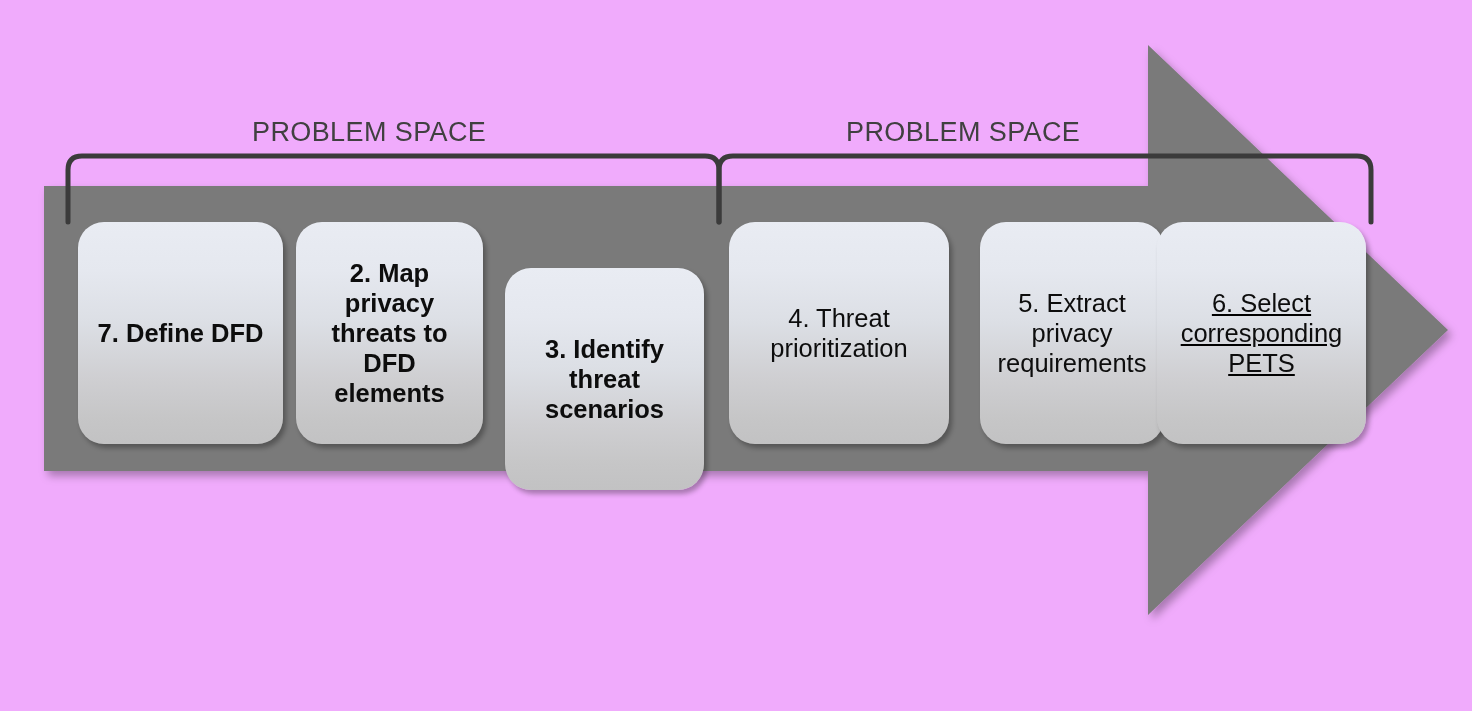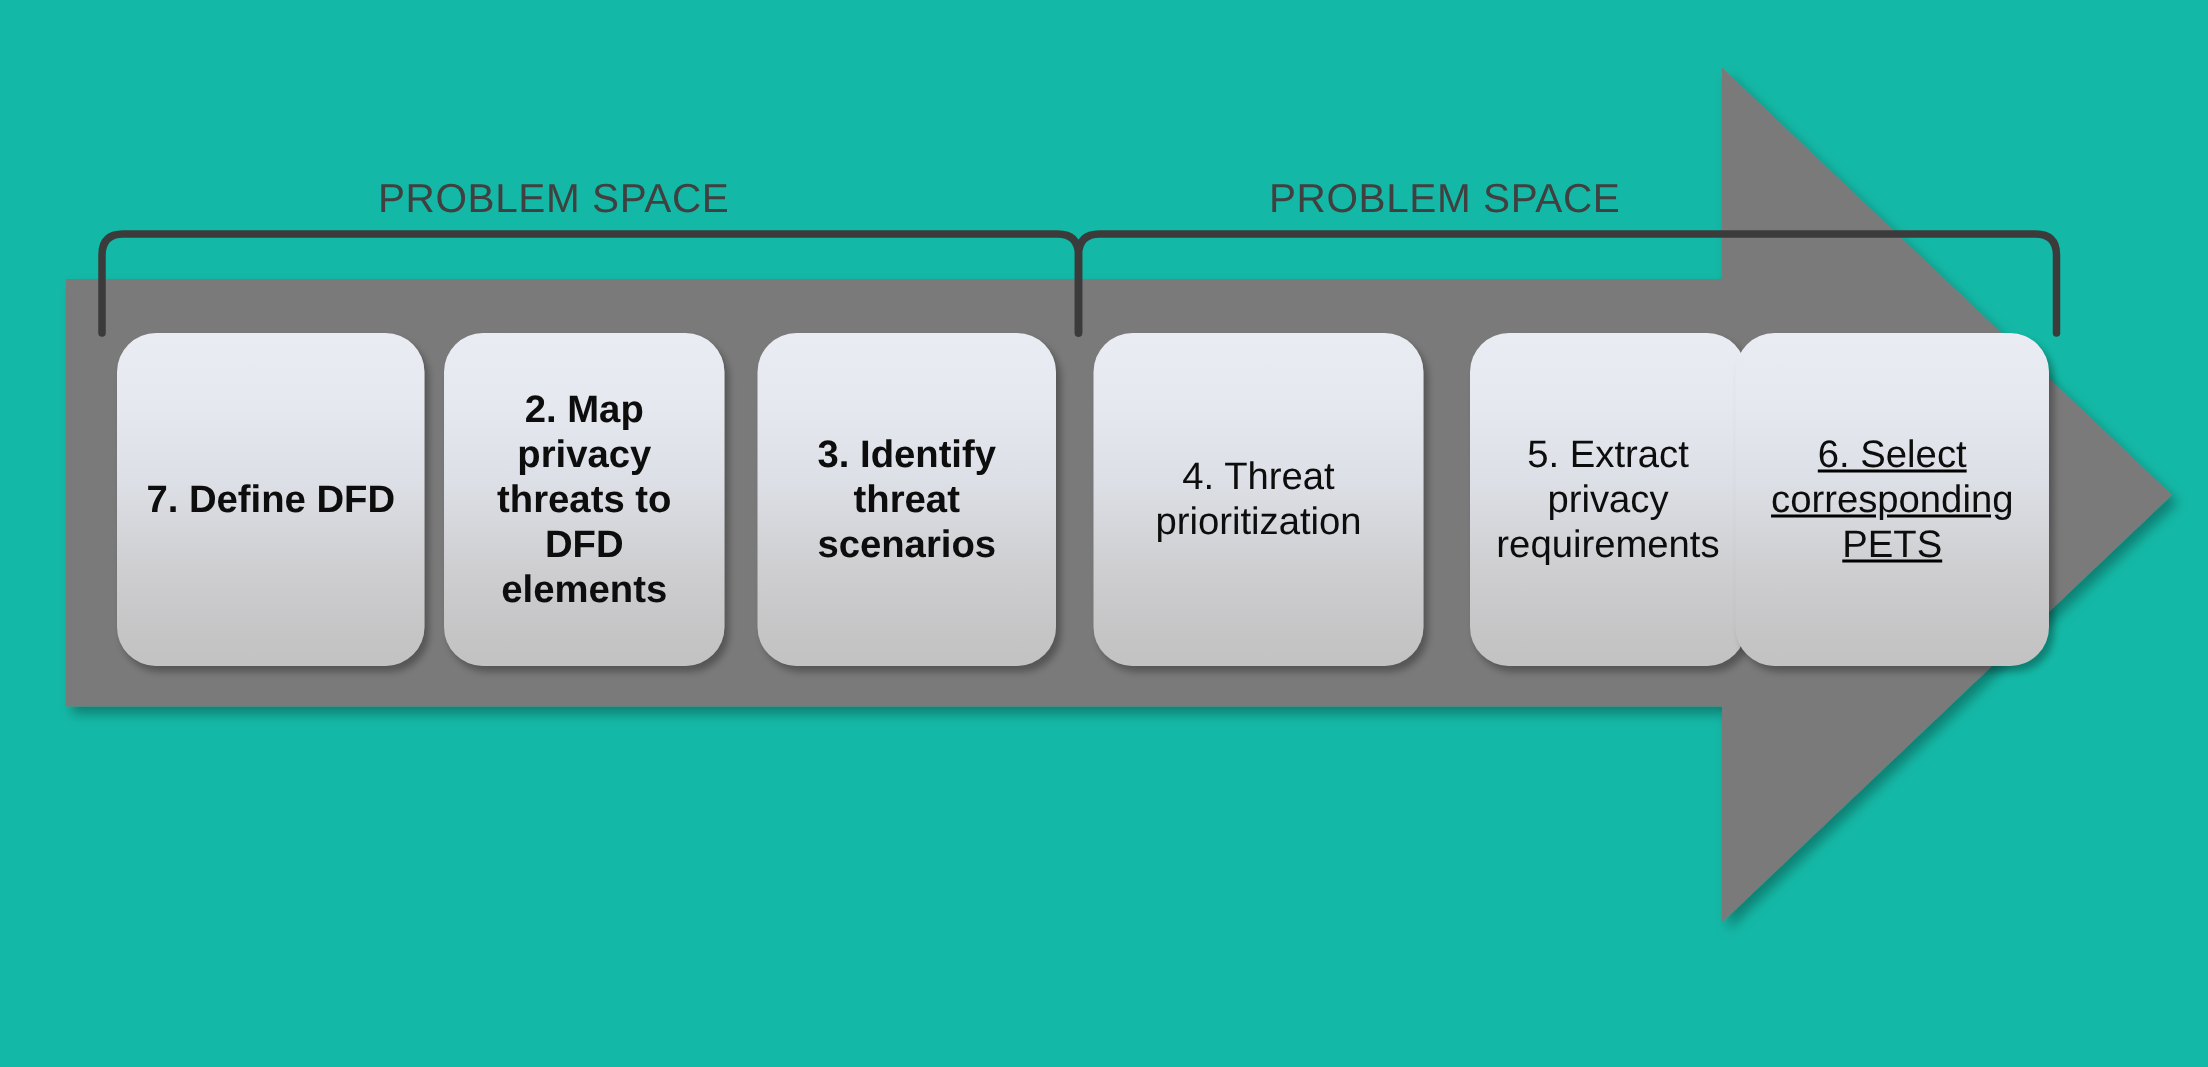--- a/index.html
+++ b/index.html
@@ -7,21 +7,21 @@
     padding: 0;
     background: #ffffff;
   }
   body {
     font-family: "Liberation Sans", sans-serif;
   }
   #canvas {
     position: relative;
     width: 1472px;
     height: 711px;
-    background: #14b8a6;
+    background: #f0abfc;
     overflow: hidden;
   }
 
   
   .arrow-svg {
     position: absolute;
     left: 0;
     top: 0;
     width: 1472px;
     height: 711px;
@@ -108,21 +108,21 @@
   <div class="steps-layer">
 
     <div class="step-box bold" style="left:78px; width:205px;">
       <div class="step-text">7. Define DFD</div>
     </div>
 
     <div class="step-box bold" style="left:296px; width:187px;">
       <div class="step-text">2. Map<br>privacy<br>threats to<br>DFD<br>elements</div>
     </div>
 
-    <div class="step-box bold" style="left:505px; width:199px;">
+    <div class="step-box bold" style="left:505px; width:199px;margin-top:46px;">
       <div class="step-text">3. Identify<br>threat<br>scenarios</div>
     </div>
 
     <div class="step-box regular" style="left:729px; width:220px;">
       <div class="step-text">4. Threat<br>prioritization</div>
     </div>
 
     <div class="step-box regular" style="left:980px; width:184px;">
       <div class="step-text">5. Extract<br>privacy<br>requirements</div>
     </div>

